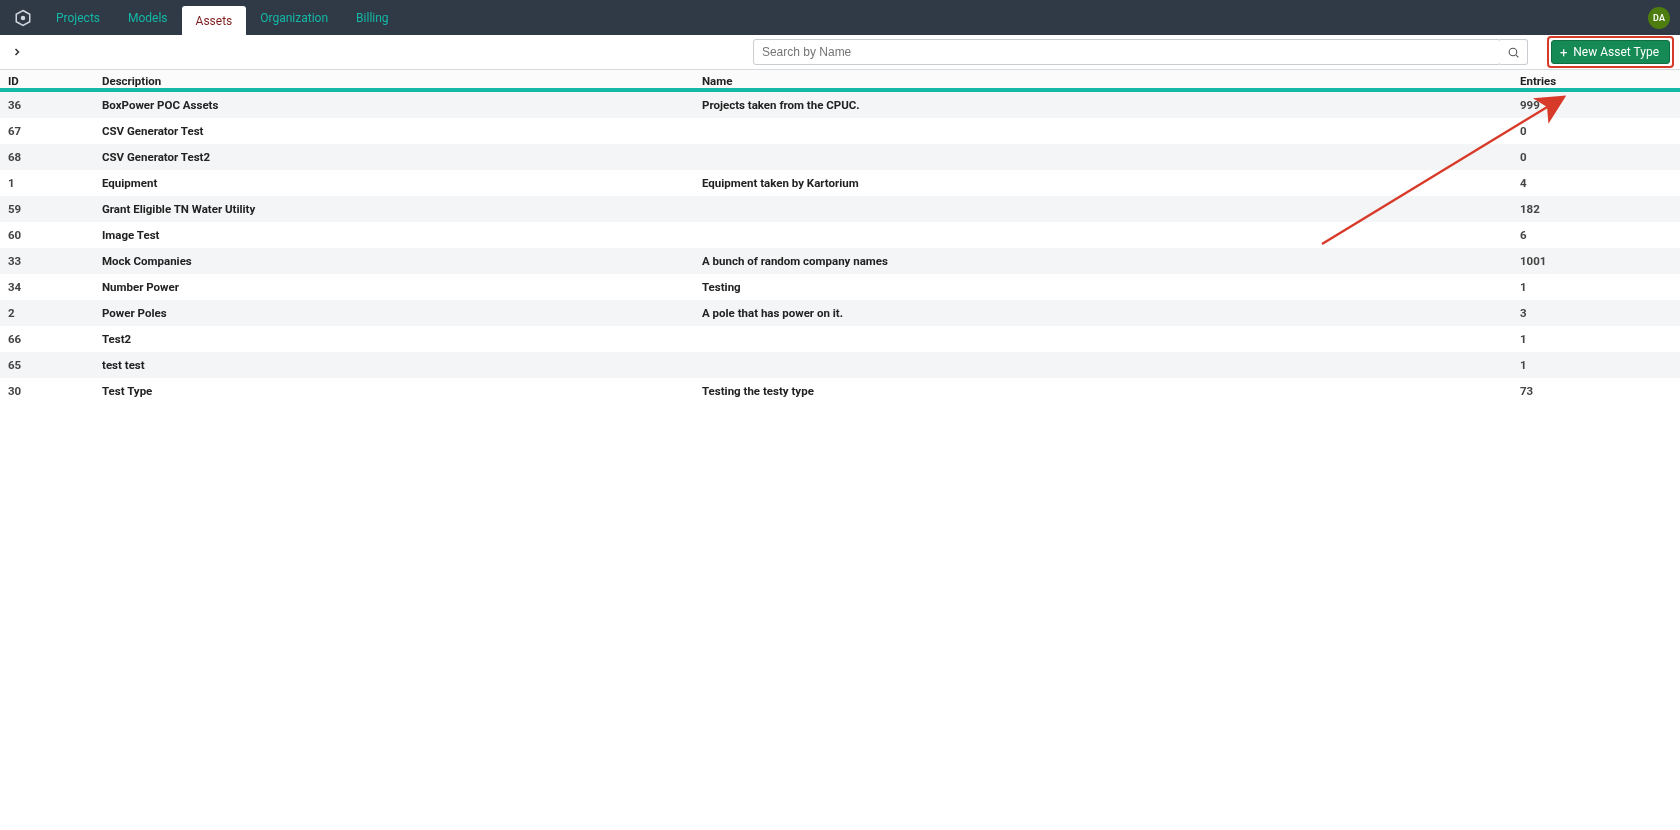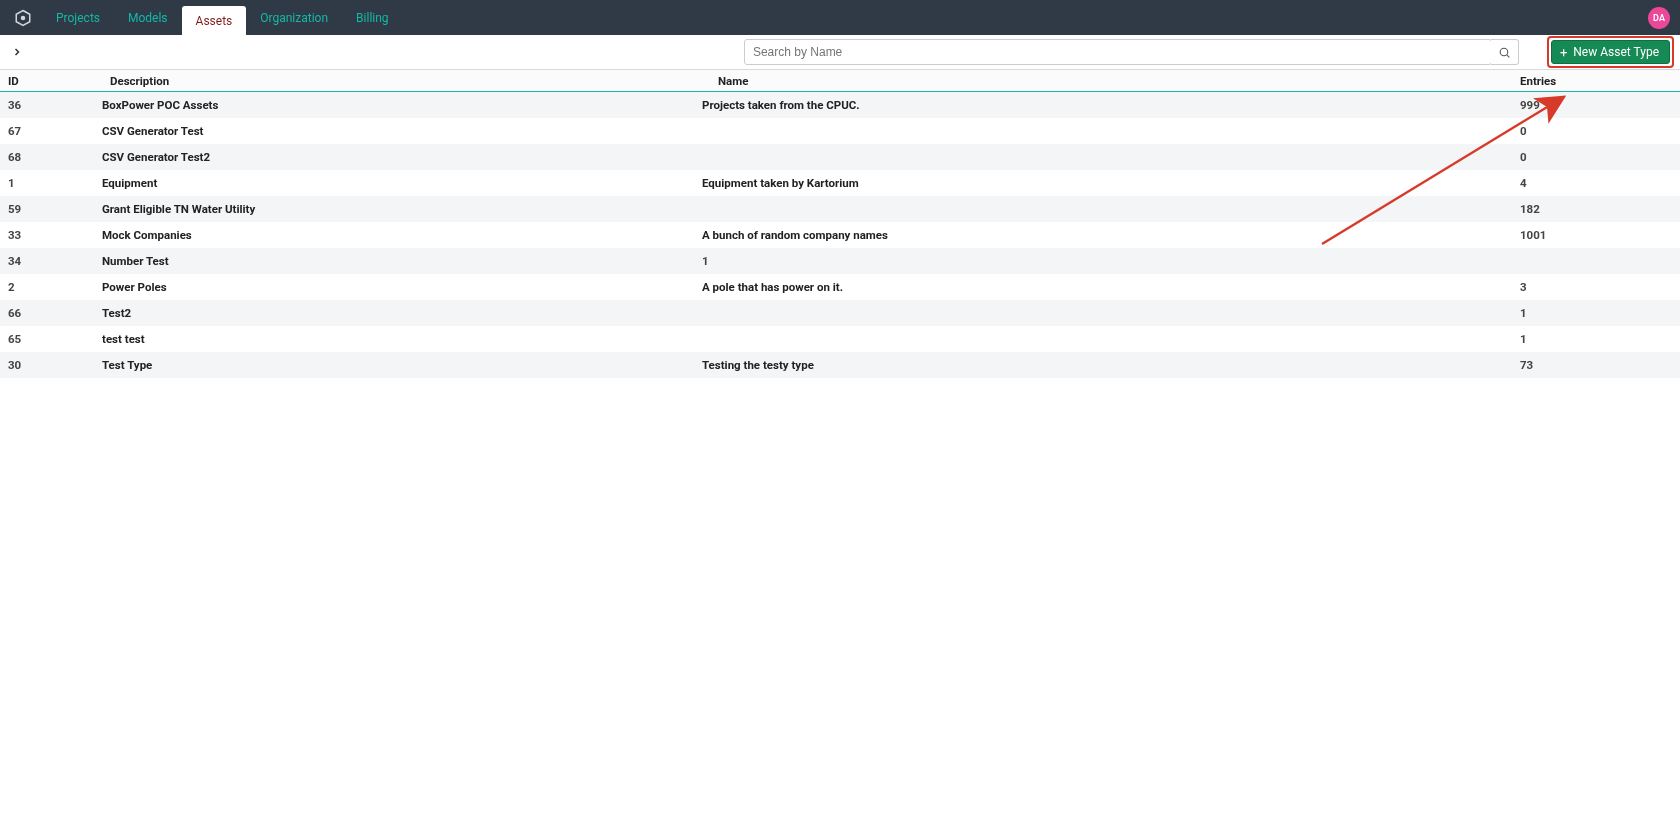--- a/index.html
+++ b/index.html
@@ -27,32 +27,32 @@
   }
   .nav-tab.active {
     background:#fff; color:#7f1d1d;
     border-top-left-radius:3px; border-top-right-radius:3px;
     margin-top:6px; height:calc(100% - 6px);
     align-self:flex-end;
   }
   .avatar {
     position:absolute; right:10px; top:50%; transform:translateY(-50%);
     width:22px; height:22px; border-radius:50%;
-    background:#ec4899; color:#fff; font-size:9px; font-weight:600;
+    background:#4d7c0f; color:#fff; font-size:9px; font-weight:600;
     display:flex; align-items:center; justify-content:center;
     cursor:pointer;
   }
 
   
   .toolbar {
     height:35px;
     display:flex; align-items:center;
     border-bottom:1px solid #d8dbde;
     padding: 0 6px;
-    gap:22px;
+    gap:13px;
   }
   .toggle-btn {
     width:22px; height:22px;
     display:flex; align-items:center; justify-content:center;
     cursor:pointer; color:#333;
   }
   .toolbar-spacer { flex:1; }
   .search-wrap {
     display:flex; align-items:center;
     width: 775px;
@@ -102,24 +102,23 @@
     display:grid;
     grid-template-columns: 94px 600px 1fr 160px;
     align-items:center;
     padding: 0 4px;
     min-height:22px;
     font-weight:bold;
   }
   .thead {
     font-weight:700;
     font-size:11.5px;
-    border-bottom:1px solid #14b8a6;
+    border-bottom:4px solid #14b8a6;
     height:22px;
     background:#fbfbfb;
-    gap:8px;
   }
   .thead .cell, .trow .cell { padding: 4px 4px; }
   .trow { font-size:11.5px; min-height:26px; cursor:pointer; }
   .trow:nth-child(odd) { background:#f4f5f6; }
   .trow:nth-child(even) { background:#ffffff; }
   .cell.id { color:#444; }
   .cell.entries { color:#444; }
 
   
   .arrow-overlay {
@@ -206,28 +205,35 @@
         <div class="cell">Equipment taken by Kartorium</div>
         <div class="cell entries">4</div>
       </div>
       <div class="trow">
         <div class="cell id">59</div>
         <div class="cell">Grant Eligible TN Water Utility</div>
         <div class="cell"></div>
         <div class="cell entries">182</div>
       </div>
       <div class="trow">
+        <div class="cell id">60</div>
+        <div class="cell">Image Test</div>
+        <div class="cell"></div>
+        <div class="cell entries">6</div>
+      </div>
+      <div class="trow">
         <div class="cell id">33</div>
         <div class="cell">Mock Companies</div>
         <div class="cell">A bunch of random company names</div>
         <div class="cell entries">1001</div>
       </div>
       <div class="trow">
         <div class="cell id">34</div>
-        <div class="cell">Number Test</div>
+        <div class="cell">Number Power</div>
+        <div class="cell">Testing</div>
         <div class="cell entries">1</div>
       </div>
       <div class="trow">
         <div class="cell id">2</div>
         <div class="cell">Power Poles</div>
         <div class="cell">A pole that has power on it.</div>
         <div class="cell entries">3</div>
       </div>
       <div class="trow">
         <div class="cell id">66</div>

